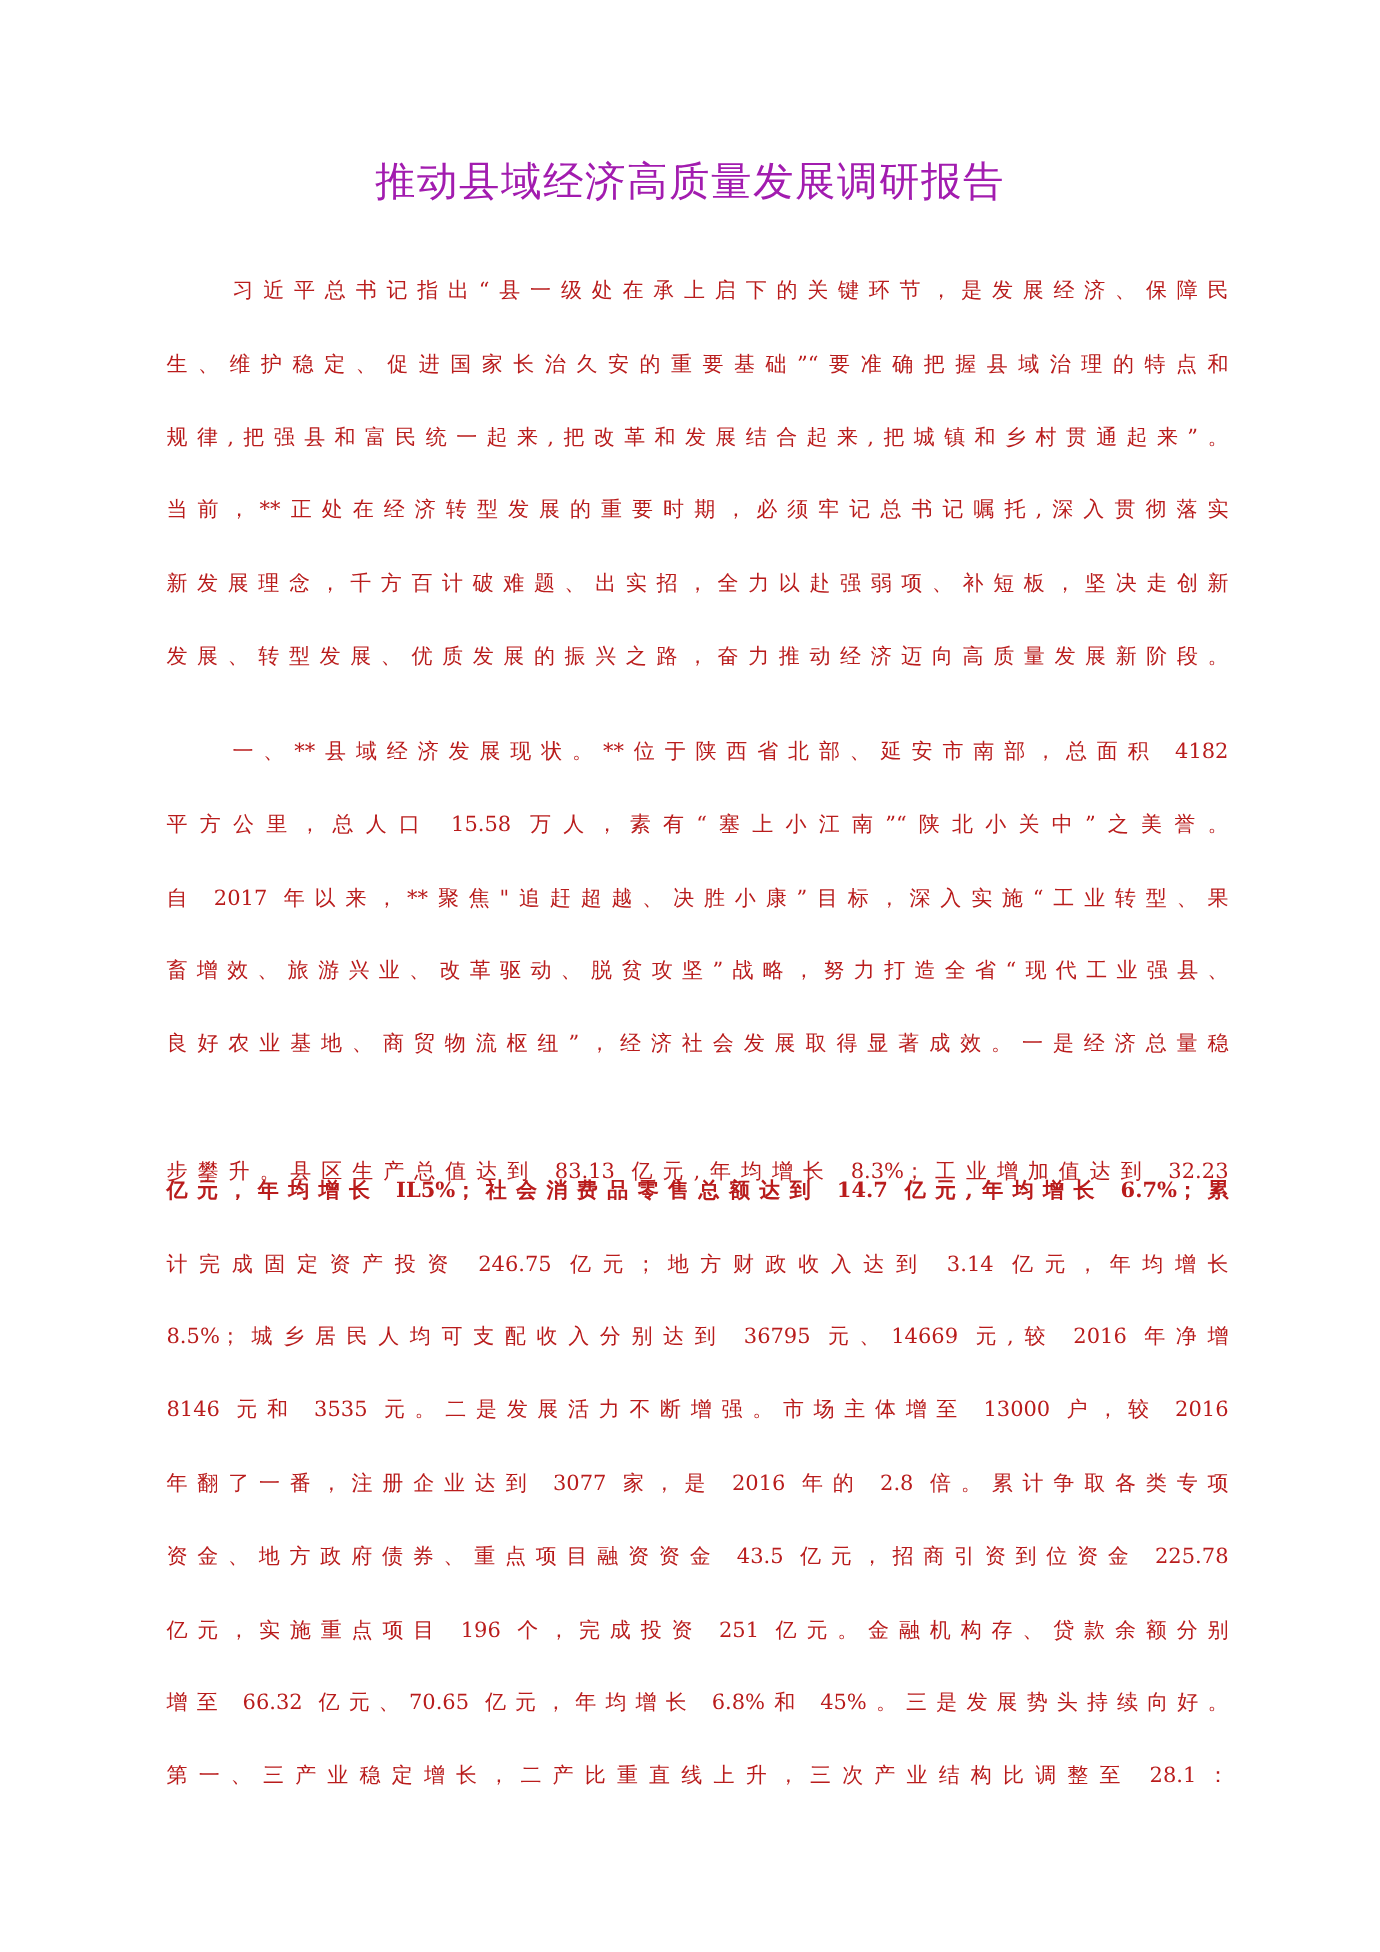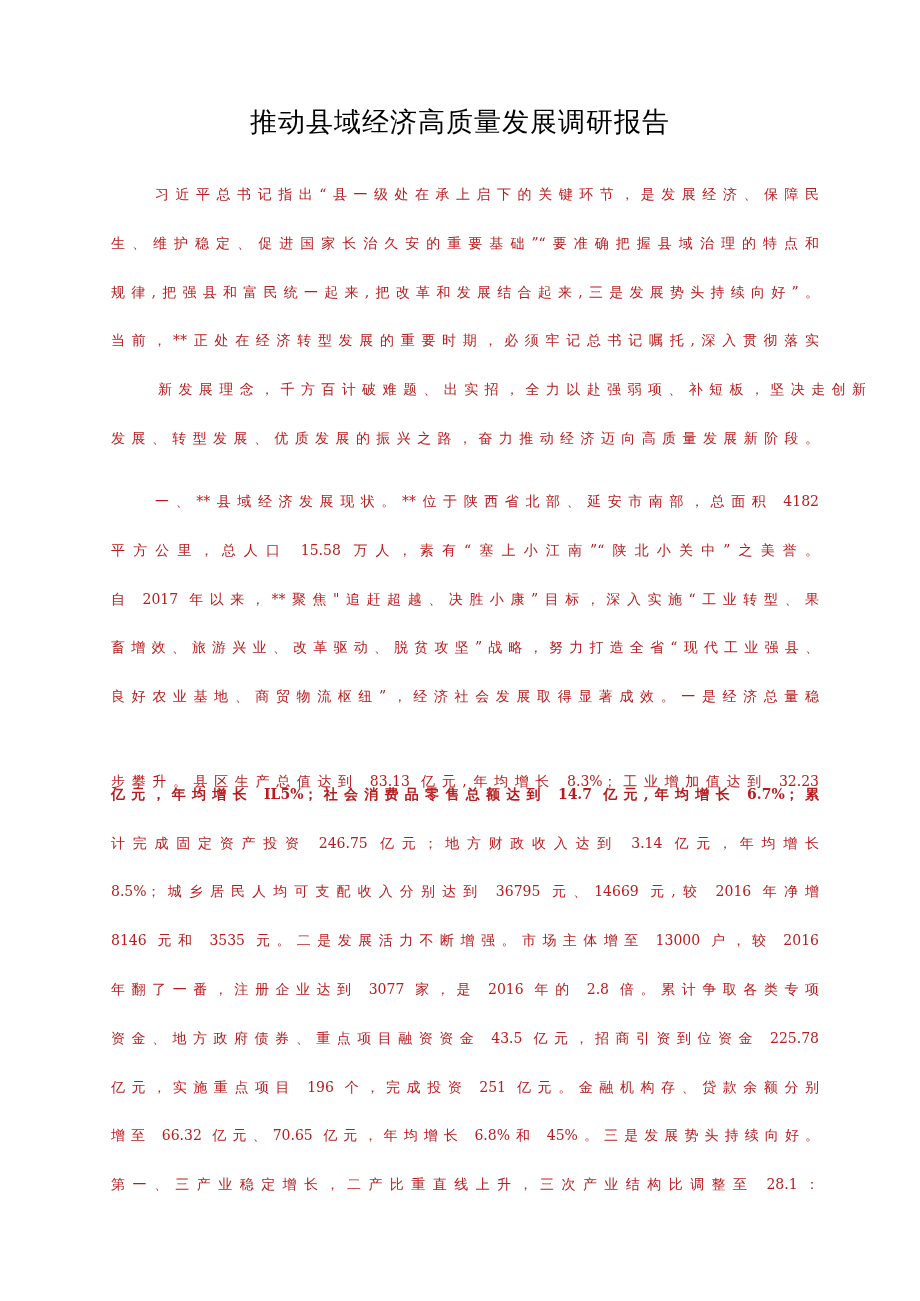--- a/index.html
+++ b/index.html
@@ -25,21 +25,21 @@
     }
     .title {
       position: absolute;
       left: 0;
       top: 104px;
       width: 920px;
       text-align: center;
       font-size: 27px;
       line-height: 36px;
       letter-spacing: 1px;
-      color: #000000;
+      color: #a21caf;
       white-space: nowrap;
     }
     .line {
       position: absolute;
       left: 111px;
       width: 708px;
       height: 30px;
       font-size: 14px;
       line-height: 30px;
       white-space: nowrap;
@@ -55,23 +55,23 @@
 </head>
 <body>
 
 <div class="page">
 
   <h1 class="title" style="margin:0;font-weight:normal;">推动县域经济高质量发展调研报告</h1>
 
   <div>
     <div class="line indent" style="top:179px;">习近平总书记指出“县一级处在承上启下的关键环节，是发展经济、保障民</div>
     <div class="line" style="top: 227.8px;">生、维护稳定、促进国家长治久安的重要基础”“要准确把握县域治理的特点和</div>
-    <div class="line" style="top: 276.6px;">规律,把强县和富民统一起来,把改革和发展结合起来,三是发展势头持续向好”。</div>
+    <div class="line" style="top: 276.6px;">规律,把强县和富民统一起来,把改革和发展结合起来,把城镇和乡村贯通起来”。</div>
     <div class="line" style="top: 325.4px;">当前，**正处在经济转型发展的重要时期，必须牢记总书记嘱托,深入贯彻落实</div>
-    <div class="line" style="top: 374.2px; margin-left: 47px;">新发展理念，千方百计破难题、出实招，全力以赴强弱项、补短板，坚决走创新</div>
+    <div class="line" style="top: 374.2px;">新发展理念，千方百计破难题、出实招，全力以赴强弱项、补短板，坚决走创新</div>
     <div class="line" style="top: 423px;">发展、转型发展、优质发展的振兴之路，奋力推动经济迈向高质量发展新阶段。</div>
   </div>
 
   <div>
     <div class="line indent" style="top:486px;">一、**县域经济发展现状。**位于陕西省北部、延安市南部，总面积 4182</div>
     <div class="line" style="top: 534.8px;">平方公里，总人口 15.58 万人，素有“塞上小江南”“陕北小关中”之美誉。</div>
     <div class="line" style="top: 583.6px;">自 2017 年以来，**聚焦"追赶超越、决胜小康”目标，深入实施“工业转型、果</div>
     <div class="line" style="top: 632.4px;">畜增效、旅游兴业、改革驱动、脱贫攻坚”战略，努力打造全省“现代工业强县、</div>
     <div class="line" style="top: 681.2px;">良好农业基地、商贸物流枢纽”，经济社会发展取得显著成效。一是经济总量稳</div>
     <div class="line" style="top: 730px; margin-top: 36px;">步攀升。县区生产总值达到 83.13 亿元,年均增长 8.3%；工业增加值达到 32.23</div>

